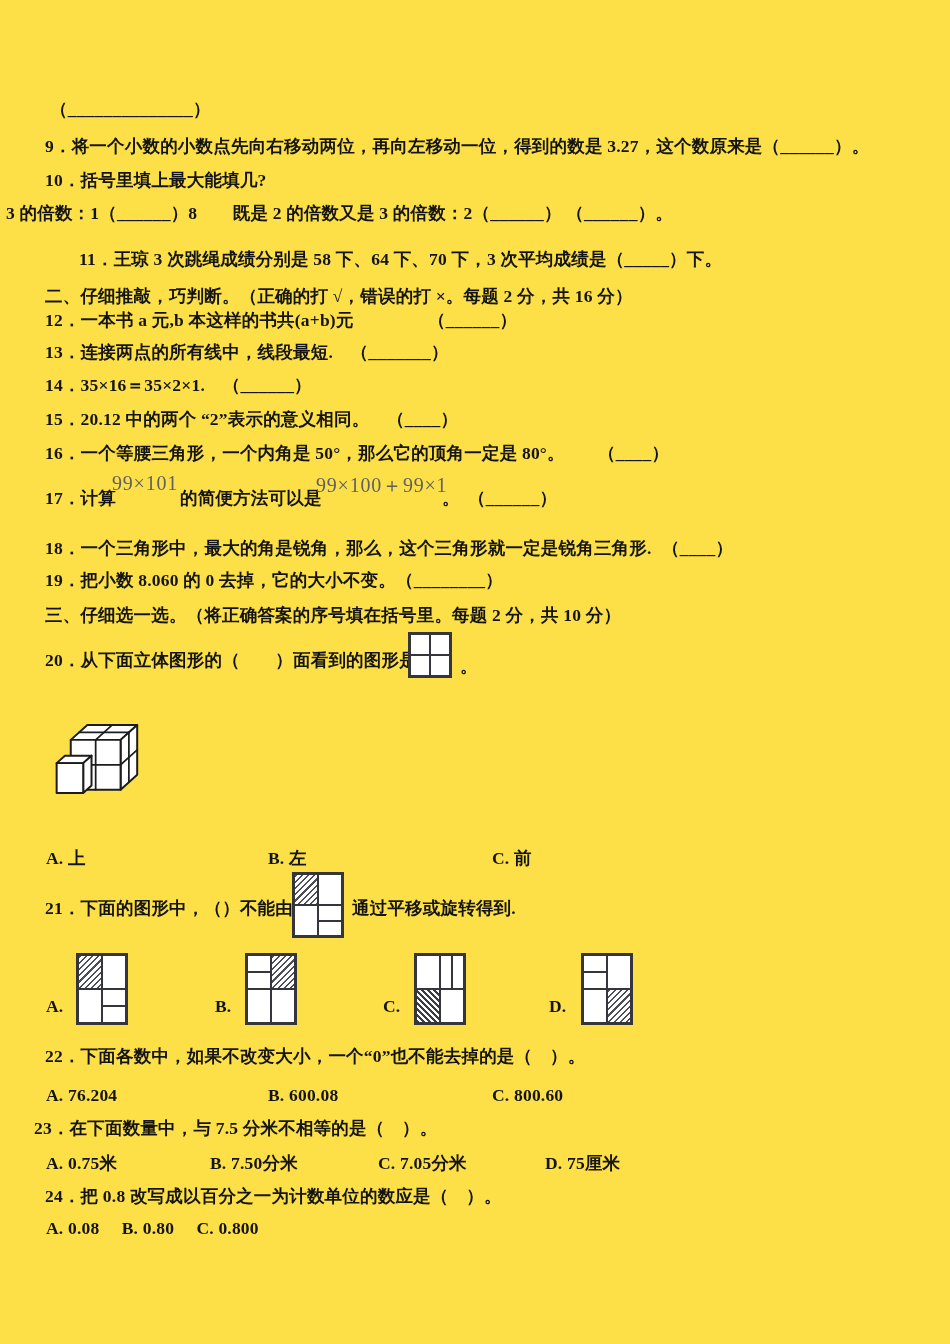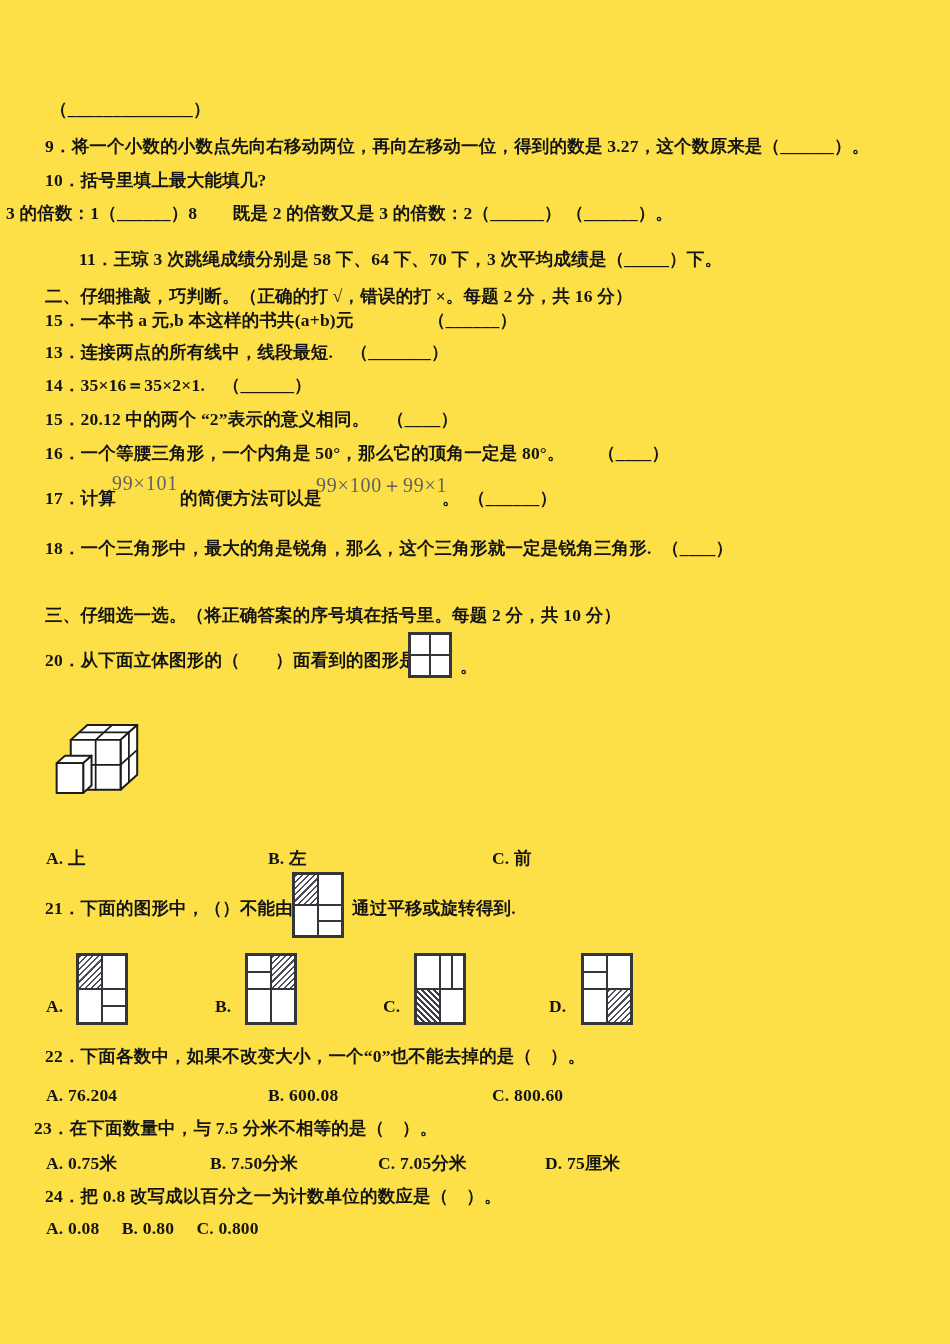--- a/index.html
+++ b/index.html
@@ -68,40 +68,41 @@
 
   <span class="t" style="left:50px;top:99px;">（______________）</span>
 
   <span class="t" style="left:45px;top:136px;">9．将一个小数的小数点先向右移动两位，再向左移动一位，得到的数是 3.27，这个数原来是（______）。</span>
   <span class="t" style="left:45px;top:170px;">10．括号里填上最大能填几?</span>
   <span class="t" style="left:6px;top:203px;">3 的倍数：1（______）8　　既是 2 的倍数又是 3 的倍数：2（______） （______）。</span>
   <span class="t" style="left:79px;top:249px;">11．王琼 3 次跳绳成绩分别是 58 下、64 下、70 下，3 次平均成绩是（_____）下。</span>
 
   <span class="t" style="left:45px;top:286px;">二、仔细推敲，巧判断。（正确的打 √，错误的打 ×。每题 2 分，共 16 分）</span>
 
-  <span class="t" style="left:45px;top:310px;">15．一本书 a 元,b 本这样的书共(a+b)元</span>
+  <span class="t" style="left:45px;top:310px;">12．一本书 a 元,b 本这样的书共(a+b)元</span>
   <span class="t" style="left:428px;top:310px;">（______）</span>
 
   <span class="t" style="left:45px;top:342px;">13．连接两点的所有线中，线段最短.　（_______）</span>
   <span class="t" style="left:45px;top:375px;font-family:Liberation Serif, serif;">14．35×16＝35×2×1.　（______）</span>
   <span class="t" style="left:45px;top:409px;">15．20.12 中的两个 “2”表示的意义相同。　（____）</span>
 
   <span class="t" style="left:45px;top:443px;">16．一个等腰三角形，一个内角是 50°，那么它的顶角一定是 80°。</span>
   <span class="t" style="left:598px;top:443px;">（____）</span>
 
   <span class="t" style="left:45px;top:488px;">17．计算</span>
   <span class="formula" style="left:112px;top:472px;">99×101</span>
   <span class="t" style="left:180px;top:488px;">的简便方法可以是</span>
   <span class="formula" style="left:316px;top:472px;">99×100＋99×1</span>
   <span class="t" style="left:442px;top:488px;">。</span>
   <span class="t" style="left:468px;top:488px;">（______）</span>
 
   <span class="t" style="left:45px;top:538px;">18．一个三角形中，最大的角是锐角，那么，这个三角形就一定是锐角三角形.</span>
   <span class="t" style="left:662px;top:538px;">（____）</span>
 
+  <span class="t" style="left:45px;top:570px;">19．把小数 8.060 的 0 去掉，它的大小不变。（________）</span>
 
   <span class="t" style="left:45px;top:605px;">三、仔细选一选。（将正确答案的序号填在括号里。每题 2 分，共 10 分）</span>
 
   <span class="t" style="left:45px;top:650px;">20．从下面立体图形的（　　）面看到的图形是</span>
   <div class="figgrid" style="left:408px;top:632px;width:44px;height:46px;">
       <div class="cell"></div>
       <div class="cell"></div>
       <div class="cell"></div>
       <div class="cell"></div>
     </div>

